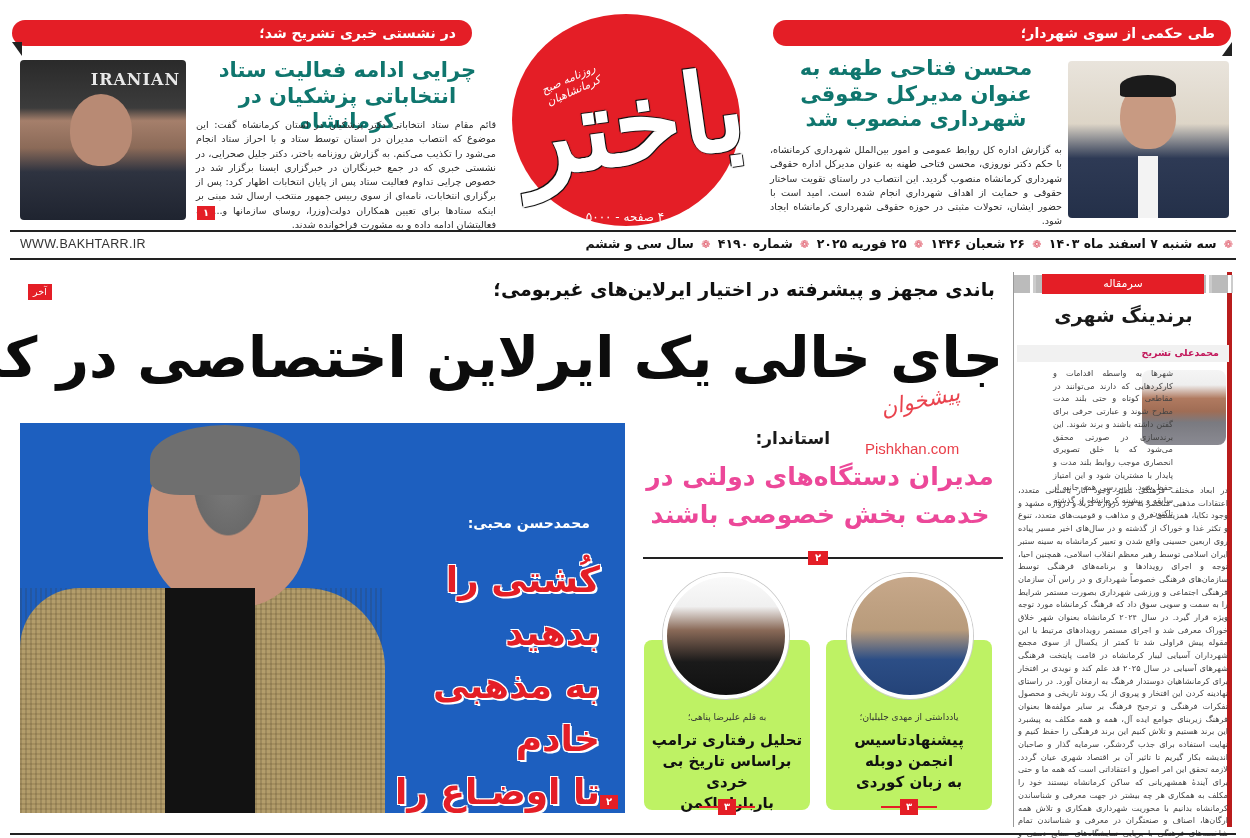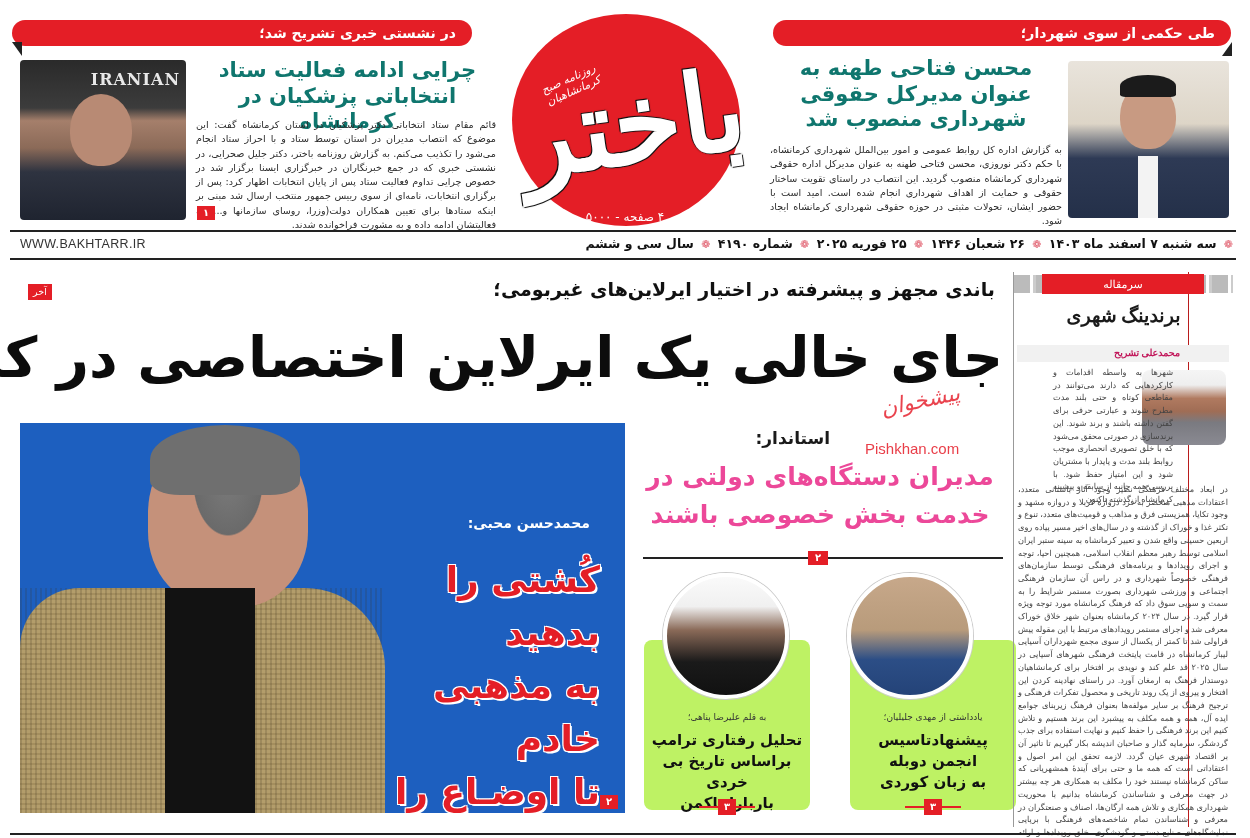--- a/index.html
+++ b/index.html
@@ -139,21 +139,21 @@
   .quote-text {
     position: absolute; left: 340px; top: 130px; width: 240px; direction: rtl; text-align: right;
     color: #e41e26; font-size: 36px; font-weight: bold; line-height: 53px;
     text-shadow: 1px 1px 0 #fff, -1px -1px 0 #fff, 1px -1px 0 #fff, -1px 1px 0 #fff, 2px 2px 0 #fff;
   }
 
   
   .card {
     position: absolute; top: 640px; width: 166px; height: 170px; background: #bef264; border-radius: 8px;
   }
-  .card-right { left: 826px; margin-left: 24px; }
+  .card-right { left: 826px; }
   .card-left  { left: 644px; }
   .avatar {
     position: absolute; width: 126px; height: 126px; border-radius: 50%; border: 4px solid #fff;
     box-shadow: 0 0 0 1px #ccc;
   }
   .avatar-jalilian { left: 847px; top: 573px; background: linear-gradient(180deg,#c7a88a 0%,#b89b7b 45%,#2c4e86 70%,#244378 100%); }
   .avatar-panahi   { left: 663px; top: 573px; background: linear-gradient(180deg,#fafafa 0%,#f0f0f0 25%,#8a6a58 45%,#1a1a1a 72%,#111 100%); }
   .card-byline {
     position: absolute; left: 0; right: 0; top: 72px; direction: rtl; text-align: center;
     font-size: 9px; color: #333;
@@ -161,21 +161,21 @@
   .card-title {
     position: absolute; left: 4px; right: 4px; top: 90px; direction: rtl; text-align: center;
     font-size: 15px; font-weight: bold; line-height: 21px; color: #111;
   }
   .card-badge-line { position: absolute; left: 55px; top: 166px; width: 56px; height: 2px; background: #e41e26; }
   .card-badge { position: absolute; left: 74px; top: 159px; width: 18px; height: 16px; background: #e41e26; color: #fff;
     font-size: 10px; font-weight: bold; text-align: center; line-height: 16px; }
 
   
   .editorial {
-    position: absolute; left: 1013px; top: 272px; width: 176px; height: 555px; border-left: 1px solid #999; border-right: 1px solid #b91c1c; font-family: Liberation Serif, serif;
+    position: absolute; left: 1013px; top: 272px; width: 219px; height: 555px; border-left: 1px solid #999; border-right: 5px solid #b91c1c;
   }
   .ed-header-bar { position: absolute; left: 0; top: 3px; width: 219px; height: 18px;
     background: repeating-linear-gradient(90deg,#bbb 0 16px,#fff 16px 19px,#ccc 19px 22px); }
   .ed-header {
     position: absolute; left: 28px; top: 2px; width: 162px; height: 20px; background: #e41e26; color: #fff;
     font-size: 11px; text-align: center; line-height: 20px; direction: rtl;
   }
   .ed-title { position: absolute; left: 0; top: 32px; width: 219px; direction: rtl; text-align: center; font-size: 19px; font-weight: bold; }
   .ed-author-bar { position: absolute; left: 3px; top: 73px; width: 212px; height: 17px; background: #f1f1f1; }
   .ed-author { position: absolute; right: 8px; top: 75px; direction: rtl; font-size: 9.5px; font-weight: bold; color: #c2185b; }

